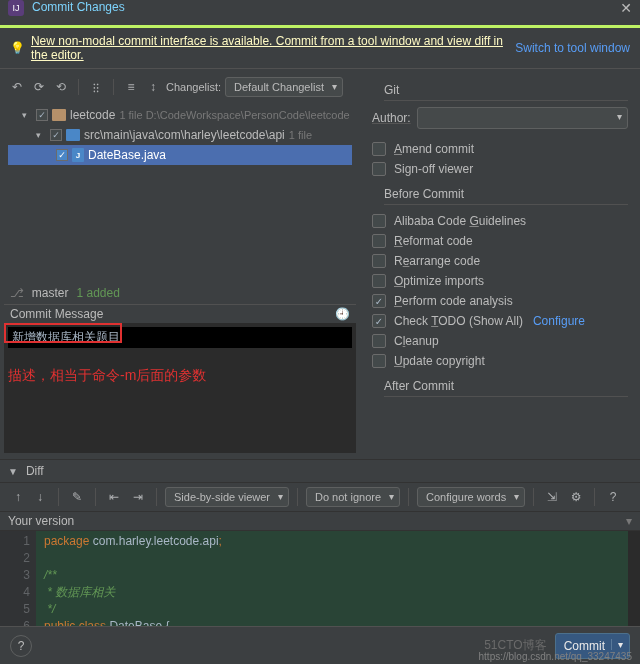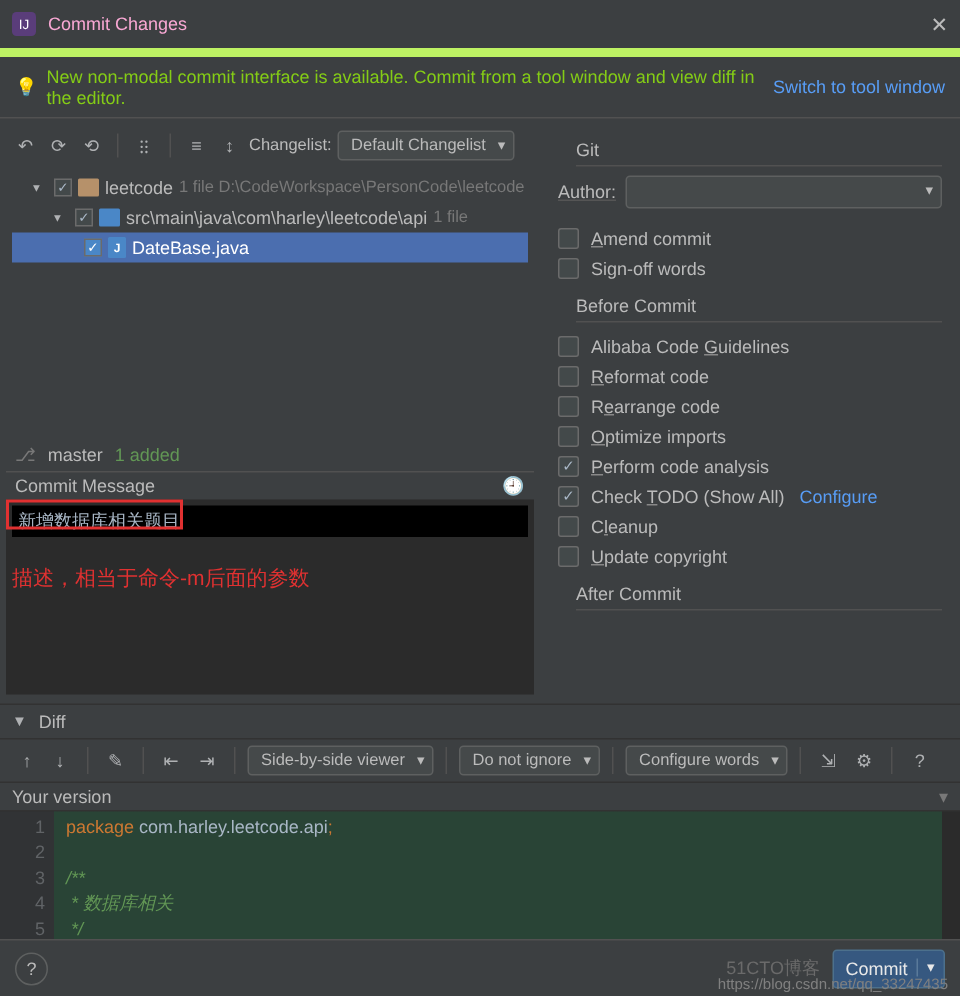--- a/index.html
+++ b/index.html
@@ -1,23 +1,23 @@
 <!DOCTYPE html>
 <html><head>
 <meta charset="utf-8">
 <style>
 * { margin: 0; padding: 0; box-sizing: border-box; font-family: "Segoe UI", Arial, sans-serif; }
 body { background: #3c3f41; color: #bbbbbb; font-size: 12px; width: 640px; height: 664px; overflow: hidden; position: relative; }
-.titlebar { background: #3c3f41; height: 28px; display: flex; align-items: center; padding: 16px 8px; border-bottom: 6px solid #bef264; }
+.titlebar { background: #3c3f41; height: 28px; display: flex; align-items: flex-start; padding: 0 8px; border-bottom: 3px solid #bef264; }
 .titlebar .icon { width: 16px; height: 16px; background: #5a3d7a; border-radius: 3px; margin-right: 8px; display:flex; align-items:center; justify-content:center; color:#fff; font-size:9px; }
-.titlebar .title { flex: 1; color: #f9a8d4; }
+.titlebar .title { flex: 1; color: #7dd3fc; }
 .titlebar .close { color: #bbbbbb; cursor: pointer; font-size: 14px; }
 .banner { background: #3c3f41; padding: 6px 10px; display: flex; align-items: center; border-bottom: 1px solid #515151; }
 .banner .bulb { color: #f0a732; margin-right: 6px; }
-.banner .text { color: #84cc16; flex: 1; }
+.banner .text { color: #fef9c3; flex: 1; text-decoration: underline; }
 .banner .link { color: #589df6; cursor: pointer; }
 .main { display: flex; height: 390px; }
 .left { width: 360px; padding: 6px 4px; display: flex; flex-direction: column; }
 .toolbar { display: flex; align-items: center; gap: 4px; padding: 2px 4px 6px 4px; color: #afb1b3; }
 .toolbar .tbtn { width: 18px; height: 18px; display: flex; align-items: center; justify-content: center; cursor: pointer; border-radius: 2px; }
 .toolbar .sep { width: 1px; height: 16px; background: #515151; margin: 0 4px; }
 .toolbar .changelist-label { color: #bbbbbb; font-size: 11px; }
 .changelist-select { background: #45494a; border: 1px solid #5e6060; color: #bbbbbb; padding: 3px 18px 3px 8px; border-radius: 3px; font-size: 11px; position: relative; }
 .changelist-select::after { content: "▾"; position: absolute; right: 5px; top: 3px; color: #bbbbbb; font-size: 10px; }
 .tree { padding: 2px 4px; flex: 1; overflow: hidden; }
@@ -162,21 +162,21 @@
     <div class="author-row">
       <span class="lbl">Author:</span>
       <div class="author-input"></div>
     </div>
     <div class="check-row">
       <span class="cb2"></span>
       <span class="lbl"><span class="u">A</span>mend commit</span>
     </div>
     <div class="check-row">
       <span class="cb2"></span>
-      <span class="lbl">Sign-off words</span>
+      <span class="lbl">Sign-off viewer</span>
     </div>
 
     <div class="sec-title">Before Commit</div>
     <div id="bc-list">
         <div class="check-row">
           <span class="cb2"></span>
           <span class="lbl">Alibaba Code <span class="u">G</span>uidelines</span>
         </div>
         <div class="check-row">
           <span class="cb2"></span>

